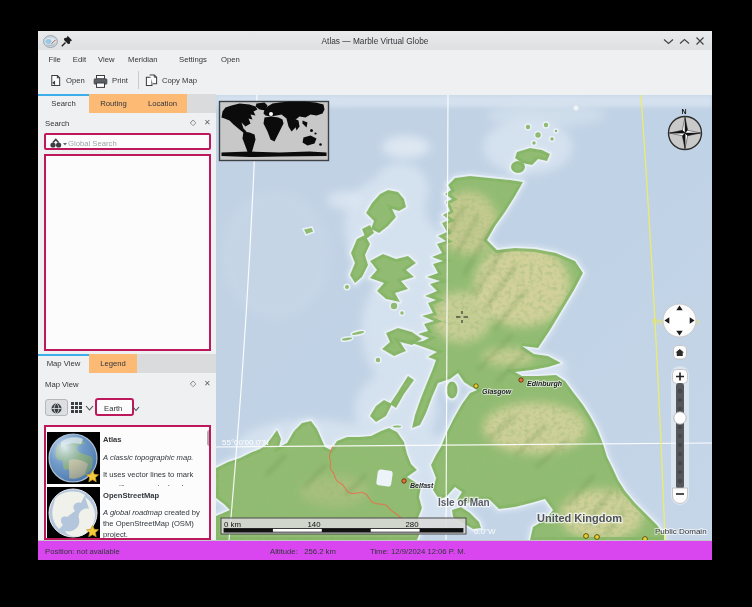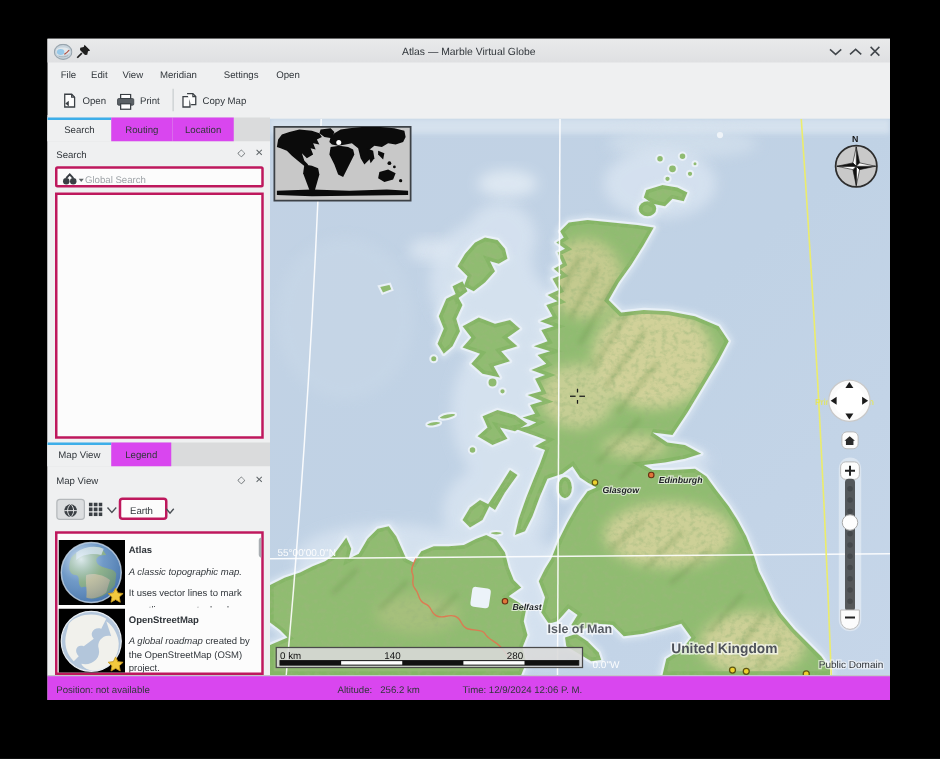--- a/index.html
+++ b/index.html
@@ -6,21 +6,21 @@
 .abs{position:absolute}
 #titlebar{left:0;top:0;width:674px;height:19px;background:linear-gradient(#e9eaeb,#dfe0e2)}
 #title{left:0;top:5px;width:674px;text-align:center;font-size:8.3px;color:#31363b}
 #menubar{left:0;top:19px;width:674px;height:18px;font-size:7.7px;color:#31363b}
 #menubar span{position:absolute;top:5px}
 #toolbar{left:0;top:37px;width:664px;height:24px;font-size:7.7px;color:#31363b}
 #toolbar .tlbl{position:absolute;top:8px}
 .tsep{position:absolute;top:3px;width:1px;height:18px;background:#c9cdd0}
 #dock{left:0;top:61px;width:178px;height:448px;background:#eff0f1;font-size:7.7px}
 .tabbar{position:absolute;width:178px;height:19px;background:#dadbdc}
-.tab{position:absolute;height:19px;font-size:7.7px;color:#31363b;text-align:center;line-height:19px;background:#d946ef}
+.tab{position:absolute;height:19px;font-size:7.7px;color:#31363b;text-align:center;line-height:19px;background:#fdba74}
 .tab.active{background:#eff0f1;border-top:2px solid #3daee9;line-height:16px}
 .phead{position:absolute;font-size:7.7px;color:#31363b}
 .pico{position:absolute;color:#5f6568;font-size:8px}
 .inbox{position:absolute;background:#fcfcfc;border:2px solid #be185d;border-radius:2px}
 #statusbar{left:0;top:509px;width:674px;height:20px;background:#d946ef;border-top:1px solid #c2c6c9;font-size:7.7px;color:#31363b}
 #statusbar span{position:absolute;top:6px}
 #mapwrap{left:178px;top:64px;width:496px;height:445px;overflow:hidden;background:#c3d4e6}
 .itxt{position:absolute;font-size:7.6px;color:#31363b}
 </style></head>
 <body>

